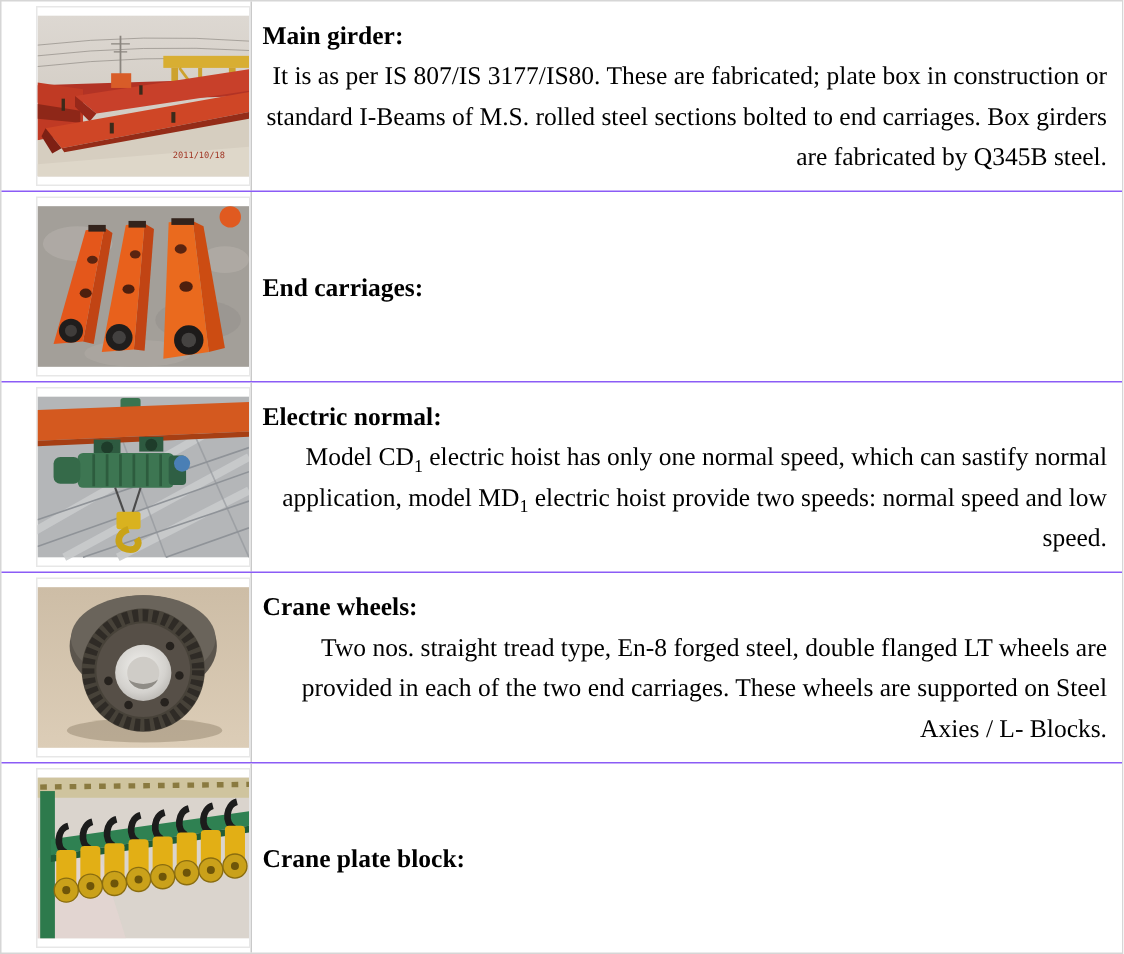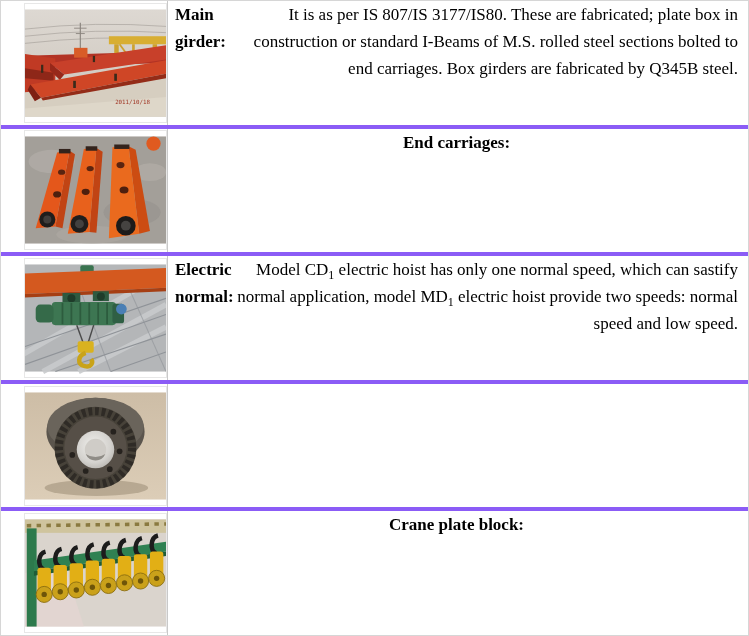--- a/index.html
+++ b/index.html
@@ -4,30 +4,30 @@
 <style>
   html,body{margin:0;padding:0;background:#ffffff;}
   #page{
     width:749px;height:636px;box-sizing:border-box;
     border:1px solid #d6d6d6;
     display:flex;flex-direction:column;
     font-family:"Liberation Serif","DejaVu Serif",serif;
     color:#000;background:#fff;
   }
   .row{flex:1 1 0;display:grid;grid-template-columns:167px 1fr;min-height:0;}
-  .row + .row{border-top:4px solid #8b5cf6;}
+  .row + .row{border-top:1px solid #8b5cf6;}
   .photo-cell{
     border-right:1px solid #c9c9c9;
     display:flex;align-items:center;justify-content:center;
     overflow:hidden;
     margin-left:23px;
   }
   .photo{width:158px;height:120px;display:block;border:1px solid #e7e7e7;box-sizing:border-box;}
   .text-cell{
-    display:flex;flex-direction:row;justify-content:center;
+    display:flex;flex-direction:column;justify-content:center;
     padding:0 10px 0 7px;overflow:hidden;
   }
   .sec-heading{font-size:17px;font-weight:bold;margin:0;line-height:27px;}
   .sec-body{font-size:17px;margin:0;line-height:27px;text-align:right;}
   .sec-body sub{font-size:12px;line-height:0;}
   svg text{font-family:"DejaVu Sans Mono",monospace;}
 </style>
 </head>
 <body>
 
@@ -206,20 +206,24 @@
           <circle cx="68" cy="88" r="3.2"></circle>
           <circle cx="95" cy="86" r="3.2"></circle>
           <circle cx="106" cy="66" r="3.2"></circle>
           <circle cx="99" cy="44" r="3.2"></circle>
         </g>
         <circle cx="79" cy="64" r="21" fill="url(#hub4)"></circle>
         <circle cx="79" cy="64" r="12" fill="#cfccc7"></circle>
         <path d="M68,69 a12,12 0 0 0 22,0 a16,12 0 0 1 -22,0" fill="#8f8c86"></path>
       </svg>
     </div>
+    <div class="text-cell">
+      <p class="sec-heading">Crane wheels:</p>
+      <p class="sec-body"><span>Two nos. straight tread type, En-8 forged steel, double flanged LT wheels are provided in each of the two end carriages. These wheels are supported on Steel Axies / L- Blocks.</span></p>
+    </div>
   </div>
 
   <div class="row">
     <div class="photo-cell">
       <svg class="photo" viewBox="0 0 158 120" xmlns="http://www.w3.org/2000/svg">
         <rect width="158" height="120" fill="#dad4cd"></rect>
         <polygon points="0,60 44,50 66,120 0,120" fill="#e8d6d4" opacity="0.6"></polygon>
         <rect x="0" y="0" width="158" height="15" fill="#cfc49e"></rect>
         <line x1="2" y1="7" x2="158" y2="5" stroke="#8a7a40" stroke-width="4" stroke-dasharray="5,6"></line>
         <rect x="2" y="10" width="11" height="110" fill="#2d7a4c"></rect>

